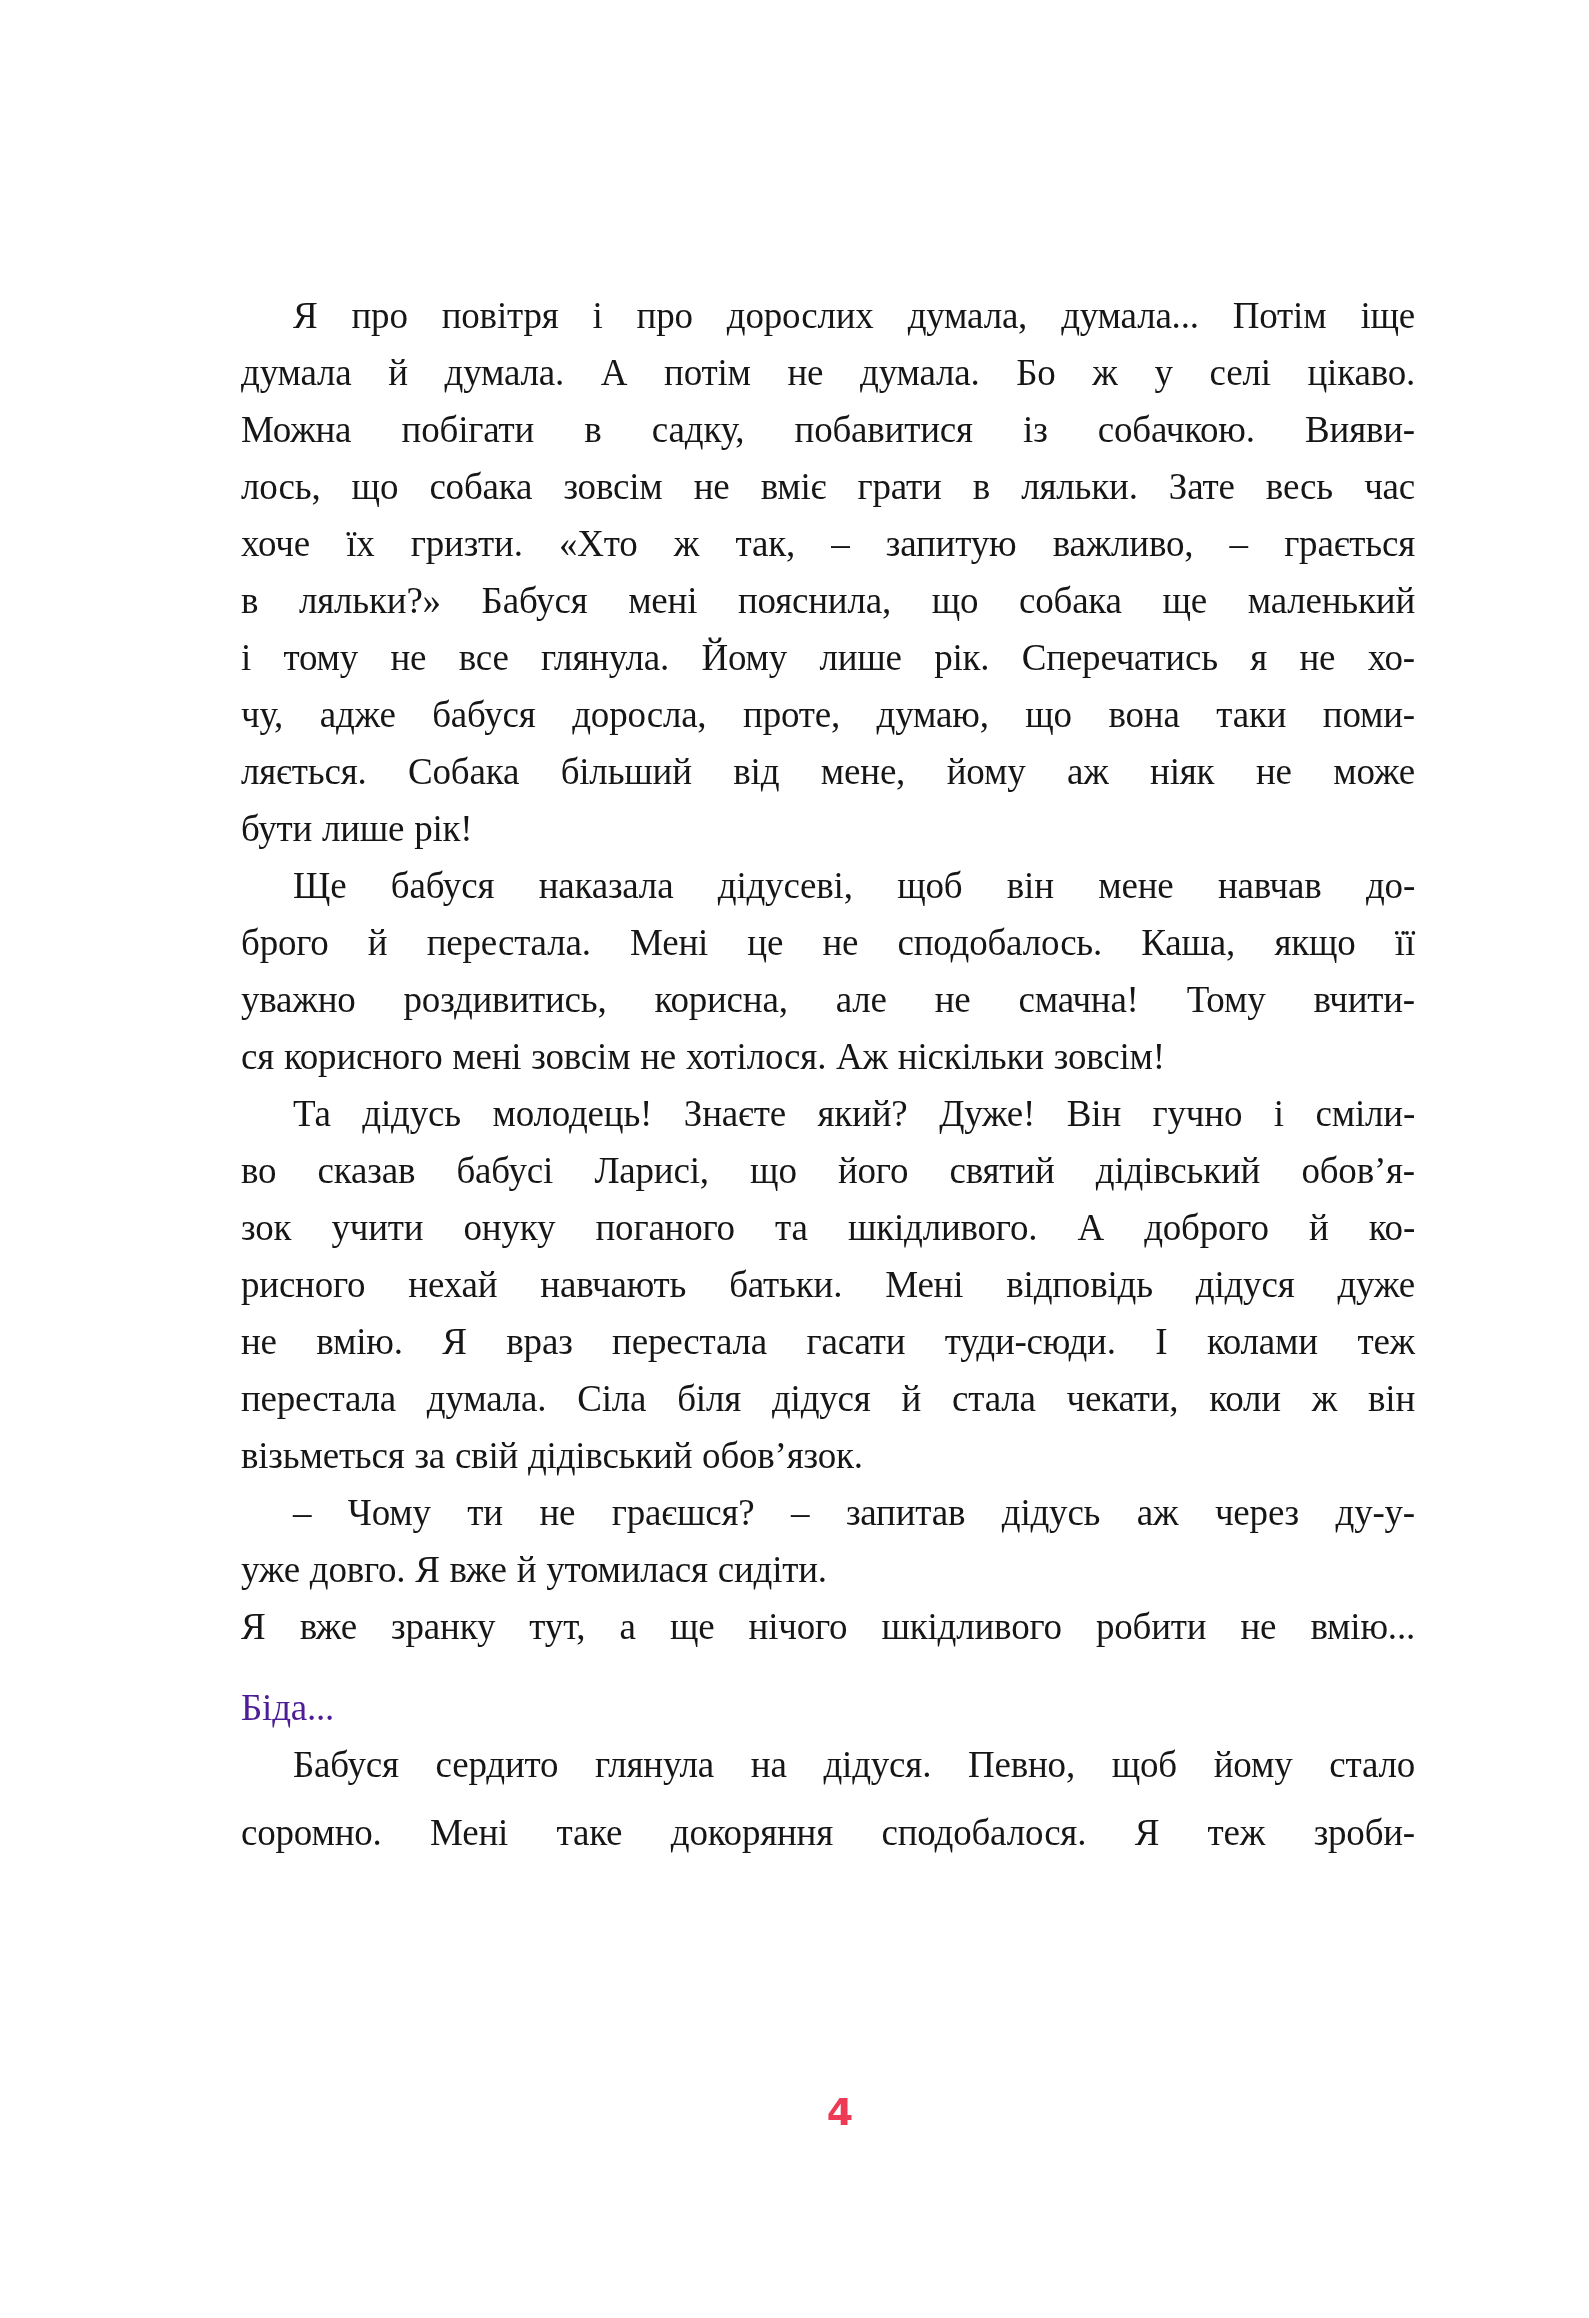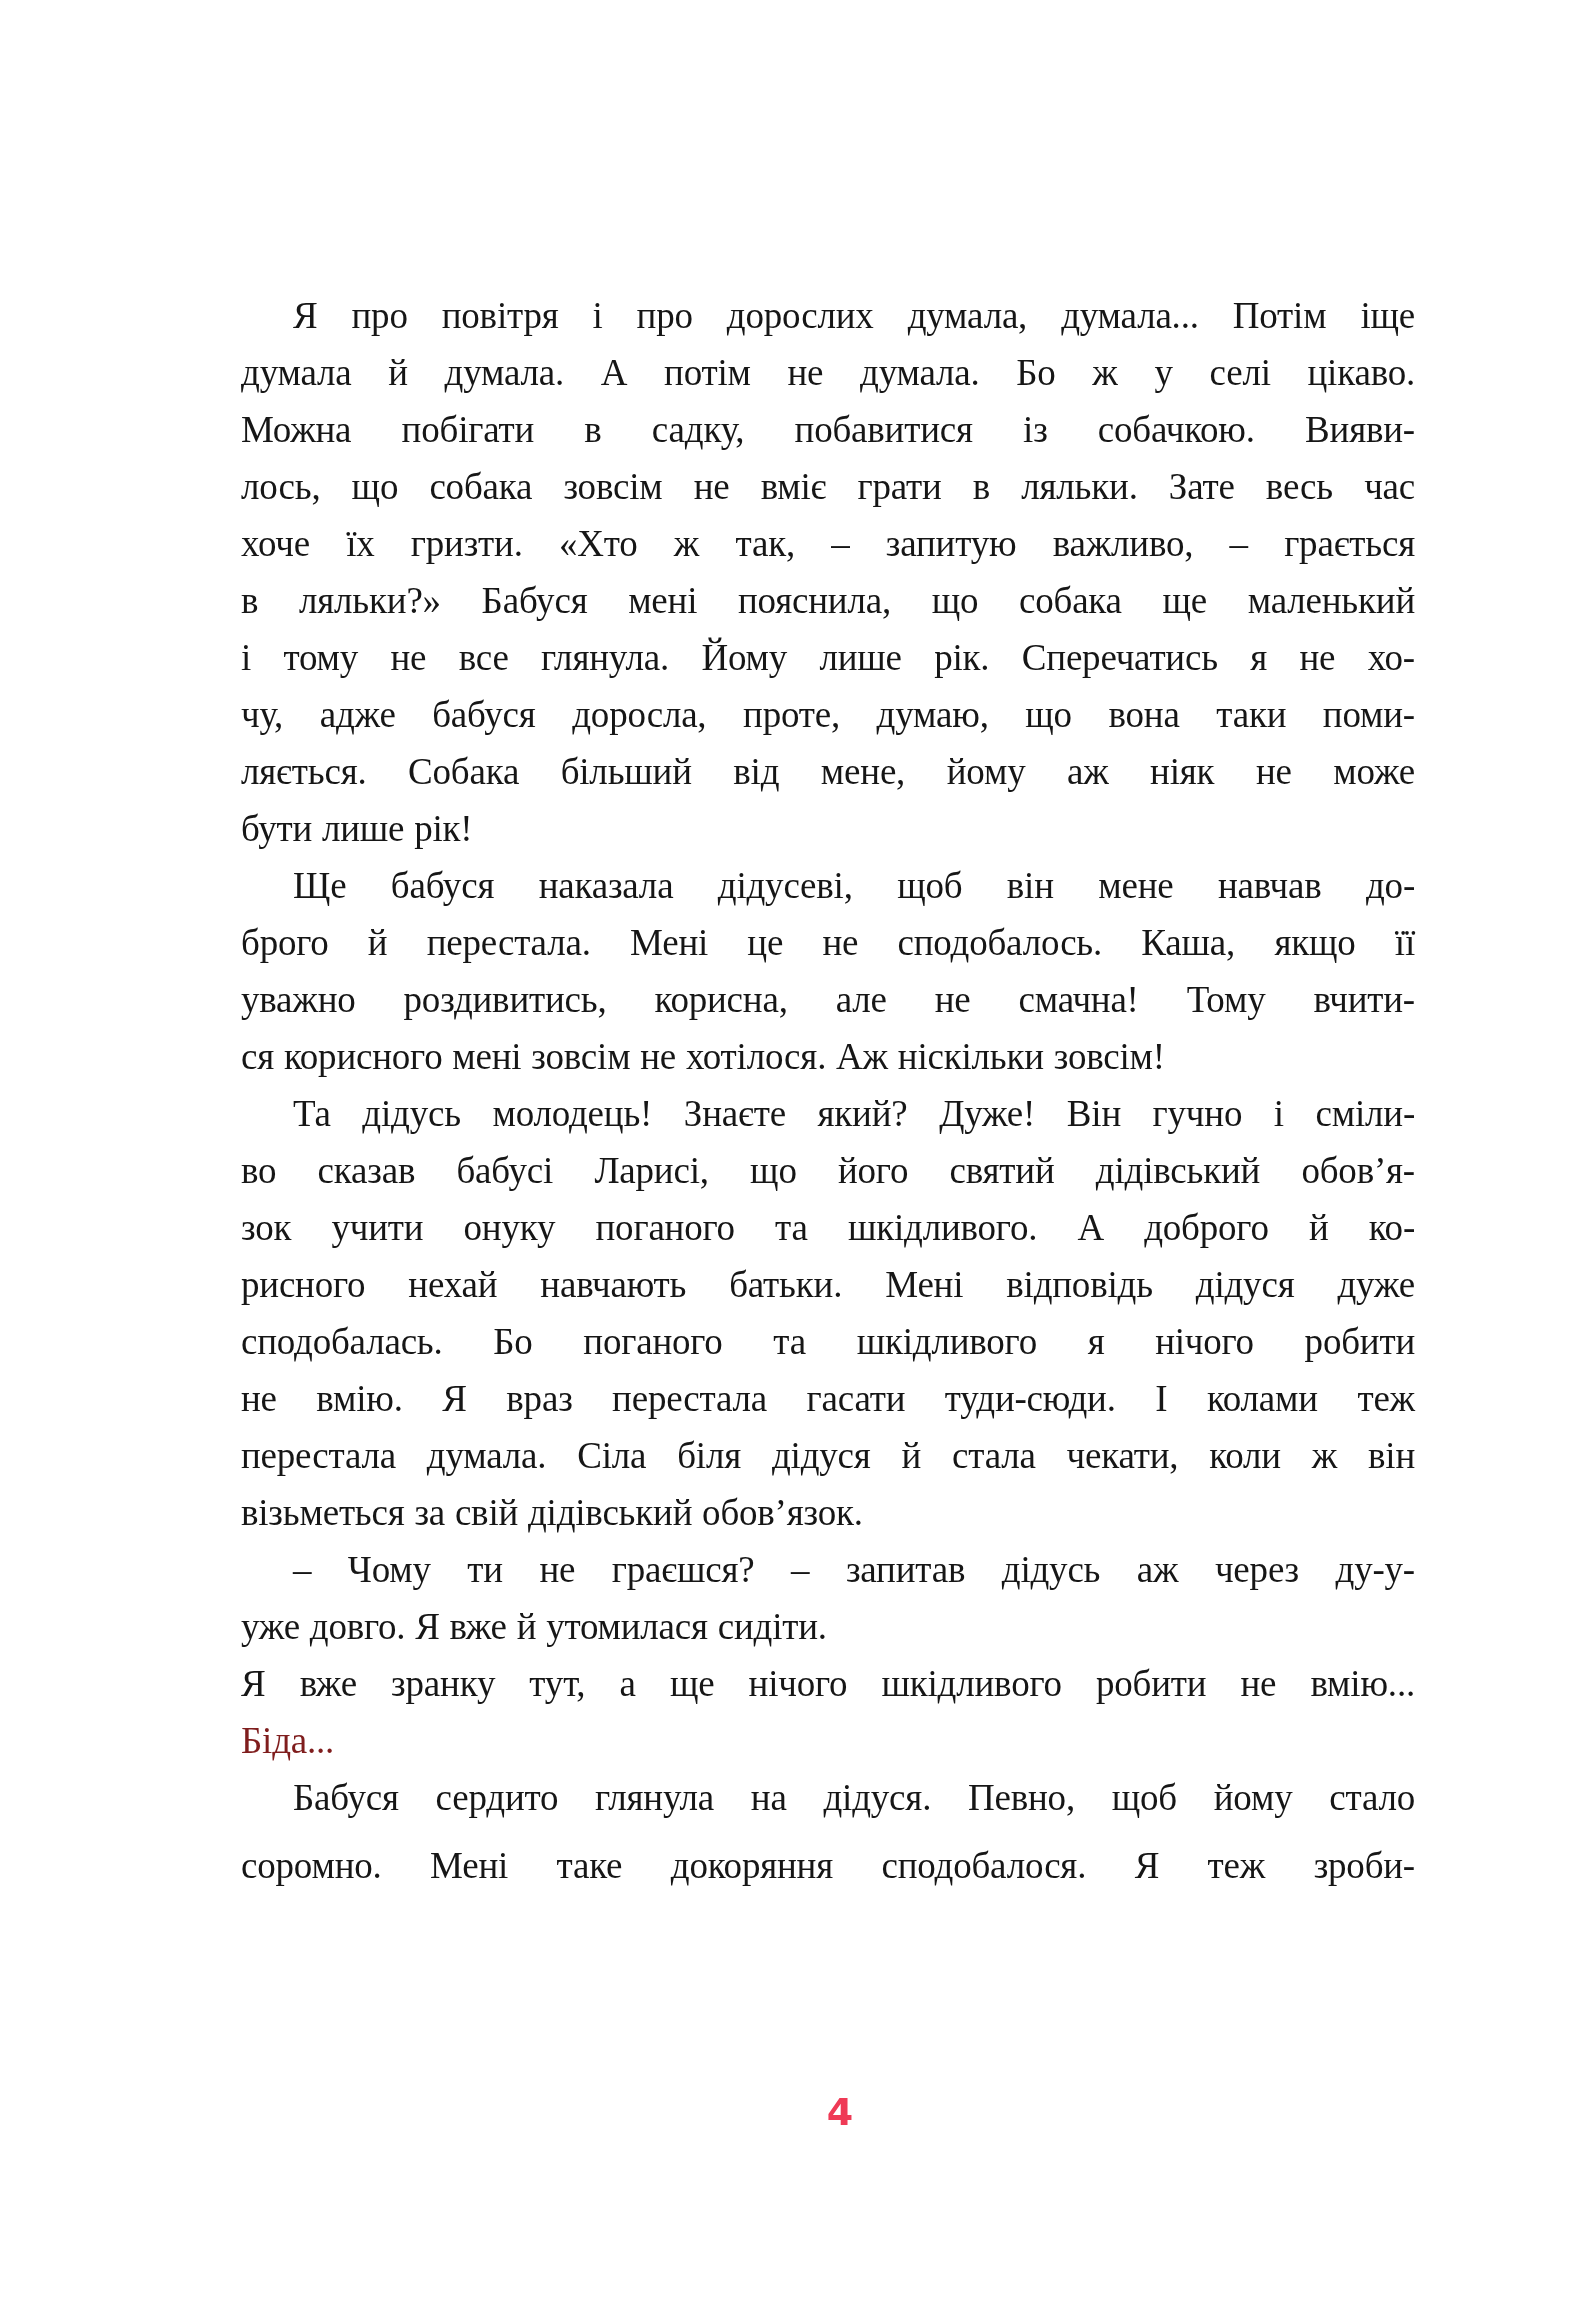--- a/index.html
+++ b/index.html
@@ -68,26 +68,25 @@
       <div class="line" style="color: rgb(22, 22, 22);">ляється. Собака більший від мене, йому аж ніяк не може</div>
       <div class="line para-end" style="color: rgb(22, 22, 22);">бути лише рік!</div>
       <div class="line indent" style="color: rgb(22, 22, 22);">Ще бабуся наказала дідусеві, щоб він мене навчав до-</div>
       <div class="line" style="color: rgb(22, 22, 22);">брого й перестала. Мені це не сподобалось. Каша, якщо її</div>
       <div class="line" style="color: rgb(22, 22, 22);">уважно роздивитись, корисна, але не смачна! Тому вчити-</div>
       <div class="line para-end" style="color: rgb(22, 22, 22);">ся корисного мені зовсім не хотілося. Аж ніскільки зовсім!</div>
       <div class="line indent" style="color: rgb(22, 22, 22);">Та дідусь молодець! Знаєте який? Дуже! Він гучно і сміли-</div>
       <div class="line" style="color: rgb(22, 22, 22);">во сказав бабусі Ларисі, що його святий дідівський обов’я-</div>
       <div class="line" style="color: rgb(22, 22, 22);">зок учити онуку поганого та шкідливого. А доброго й ко-</div>
       <div class="line" style="color: rgb(22, 22, 22);">рисного нехай навчають батьки. Мені відповідь дідуся дуже</div>
-      <div class="line" style="color: rgb(22, 22, 22);">сподобалась. Бо поганого та шкідливого я нічого робити</div>
       <div class="line" style="color: rgb(22, 22, 22);">не вмію. Я враз перестала гасати туди-сюди. І колами теж</div>
       <div class="line" style="color: rgb(22, 22, 22);">перестала думала. Сіла біля дідуся й стала чекати, коли ж він</div>
       <div class="line para-end" style="color: rgb(22, 22, 22);">візьметься за свій дідівський обов’язок.</div>
       <div class="line indent" style="color: rgb(22, 22, 22);">– Чому ти не граєшся? – запитав дідусь аж через ду-у-</div>
       <div class="line para-end" style="color: rgb(22, 22, 22);">уже довго. Я вже й утомилася сидіти.</div>
       <div class="line" style="color: rgb(22, 22, 22);">Я вже зранку тут, а ще нічого шкідливого робити не вмію...</div>
-      <div class="line para-end" style="color: #7f1d1d;">Біда...</div>
+      <div class="line para-end" style="color: #4c1d95; margin-top: 24px;">Біда...</div>
       <div class="line indent" style="color: rgb(22, 22, 22);">Бабуся сердито глянула на дідуся. Певно, щоб йому стало</div>
       <div class="line" style="color: rgb(22, 22, 22); margin-top: 11px;">соромно. Мені таке докоряння сподобалося. Я теж зроби-</div>
     </main>
   <div class="page-number" style="color: rgb(239, 58, 86);">4</div>
 </div>
 
 
 </body></html>

